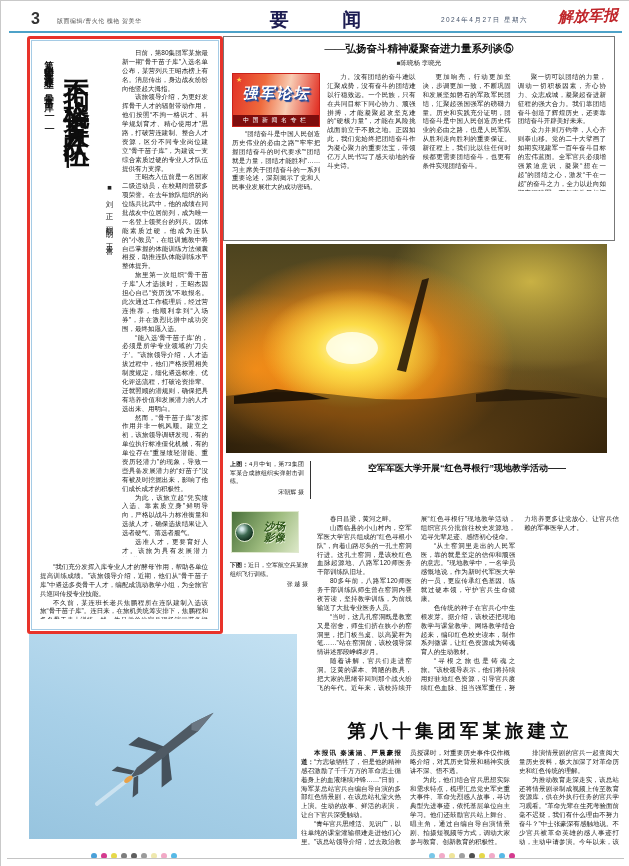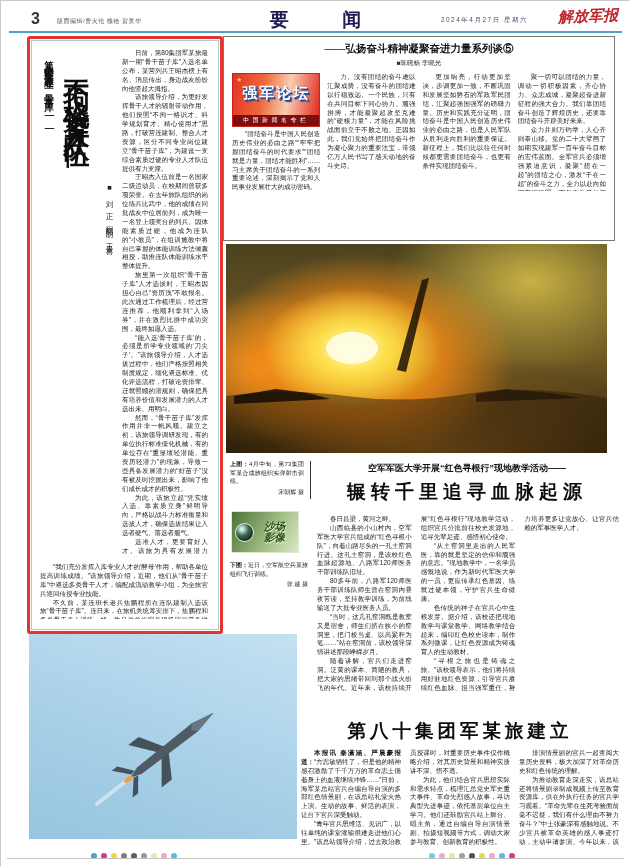--- a/index.html
+++ b/index.html
@@ -35,21 +35,21 @@
   .m-title{text-align:center;margin-top:9px;font-size:20px;font-weight:900;letter-spacing:1px;color:#0d0d0d;}
   .m-sub{text-align:center;margin-top:5px;font-size:10.5px;font-weight:bold;
         font-family:"Liberation Serif","DejaVu Serif",serif;color:#111;}
   .m-byline{text-align:center;margin-top:3px;font-size:6.5px;color:#333;}
   .m-cols{display:flex;gap:7px;padding:5px 8px 0 8px;height:118px;}
   .m-col{flex:1;overflow:hidden;}
   
   .badge-qj{position:relative;height:52px;margin-bottom:3px;border:1px solid #c8221a;
         background:linear-gradient(100deg,#e23327 0%,#ef6a3c 35%,#f8cdb4 62%,#e23327 96%);}
   .qj-flag{position:absolute;top:1px;left:3px;color:#ffd24a;font-size:7px;}
-  .qj-title{font-size:15px;font-weight:bold;color:#fff;text-align:center;
+  .qj-title{font-size:15px;font-weight:bold;font-style:italic;color:#fff;text-align:center;
         margin-top:9px;letter-spacing:2px;text-shadow:1px 1px 0 #234a9a,2px 2px 1px #234a9a;}
   .qj-strip{position:absolute;bottom:0;left:0;right:0;height:11px;background:#7e0d0d;color:#fff;
         font-size:6px;letter-spacing:3.5px;text-align:center;line-height:11px;}
   
   .photo-artillery{position:absolute;left:225px;top:243px;width:381px;height:209px;overflow:hidden;
      background:
        radial-gradient(ellipse 90px 60px at 33% 50%, rgba(255,255,222,.95), rgba(255,228,76,.9) 40%, rgba(255,160,30,0) 100%),
        radial-gradient(ellipse 155px 105px at 35% 55%, rgba(255,190,40,.95), rgba(250,140,20,.75) 55%, rgba(180,80,10,0) 100%),
        radial-gradient(ellipse 120px 85px at 8% 60%, rgba(250,150,30,.85), rgba(200,90,10,0) 90%),
        radial-gradient(ellipse 150px 95px at 80% 18%, rgba(213,188,72,.9), rgba(150,130,40,0) 95%),
@@ -167,21 +167,20 @@
   </div>
 
   <div class="cap cap1">
     <b>上图：</b><span>4月中旬，第73集团军某合成旅组织实弹射击训练。</span>
     <span class="photog">宋朝辉 摄</span>
   </div>
   <div class="vrule"></div>
 
   <div class="f-head">
     <div class="f-kicker">空军军医大学开展“红色寻根行”现地教学活动——</div>
-    <div class="f-title">辗转千里追寻血脉起源</div>
   </div>
 
   <div class="badge-sc">
     <div class="sc-lens"></div>
     <div class="sc-text">
       <div>沙场</div>
       <div>影像</div>
     </div>
   </div>
 

